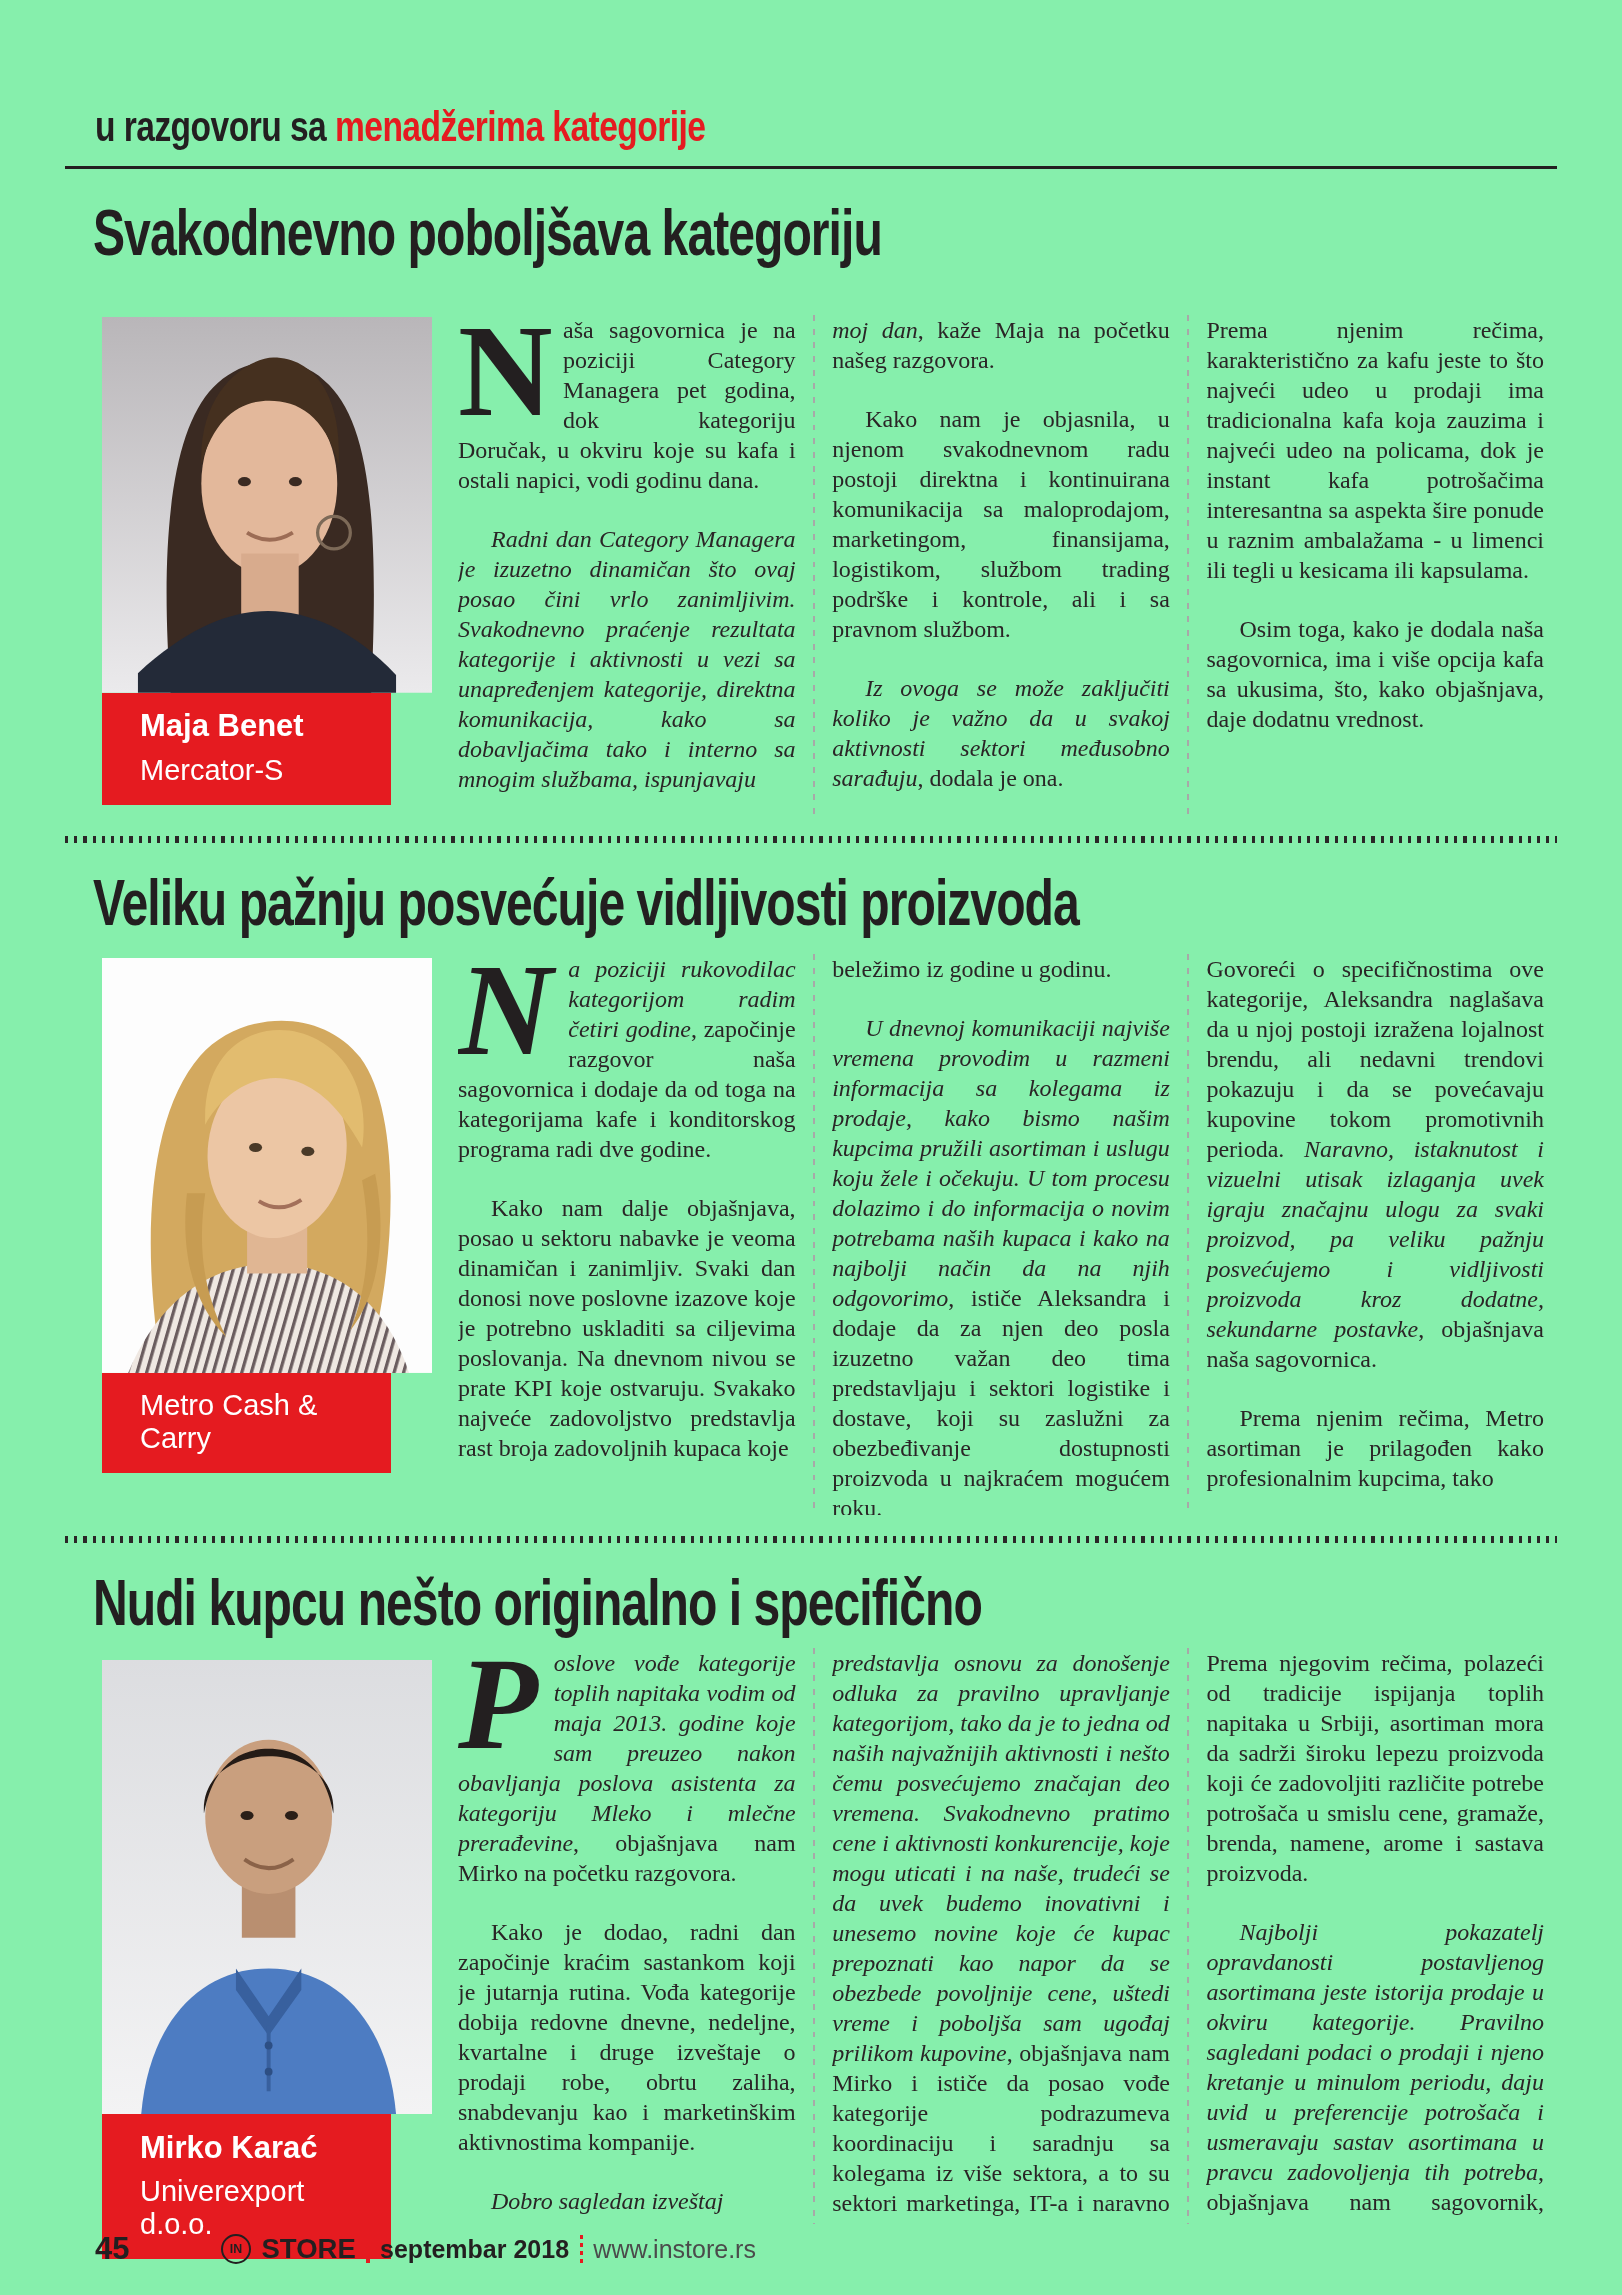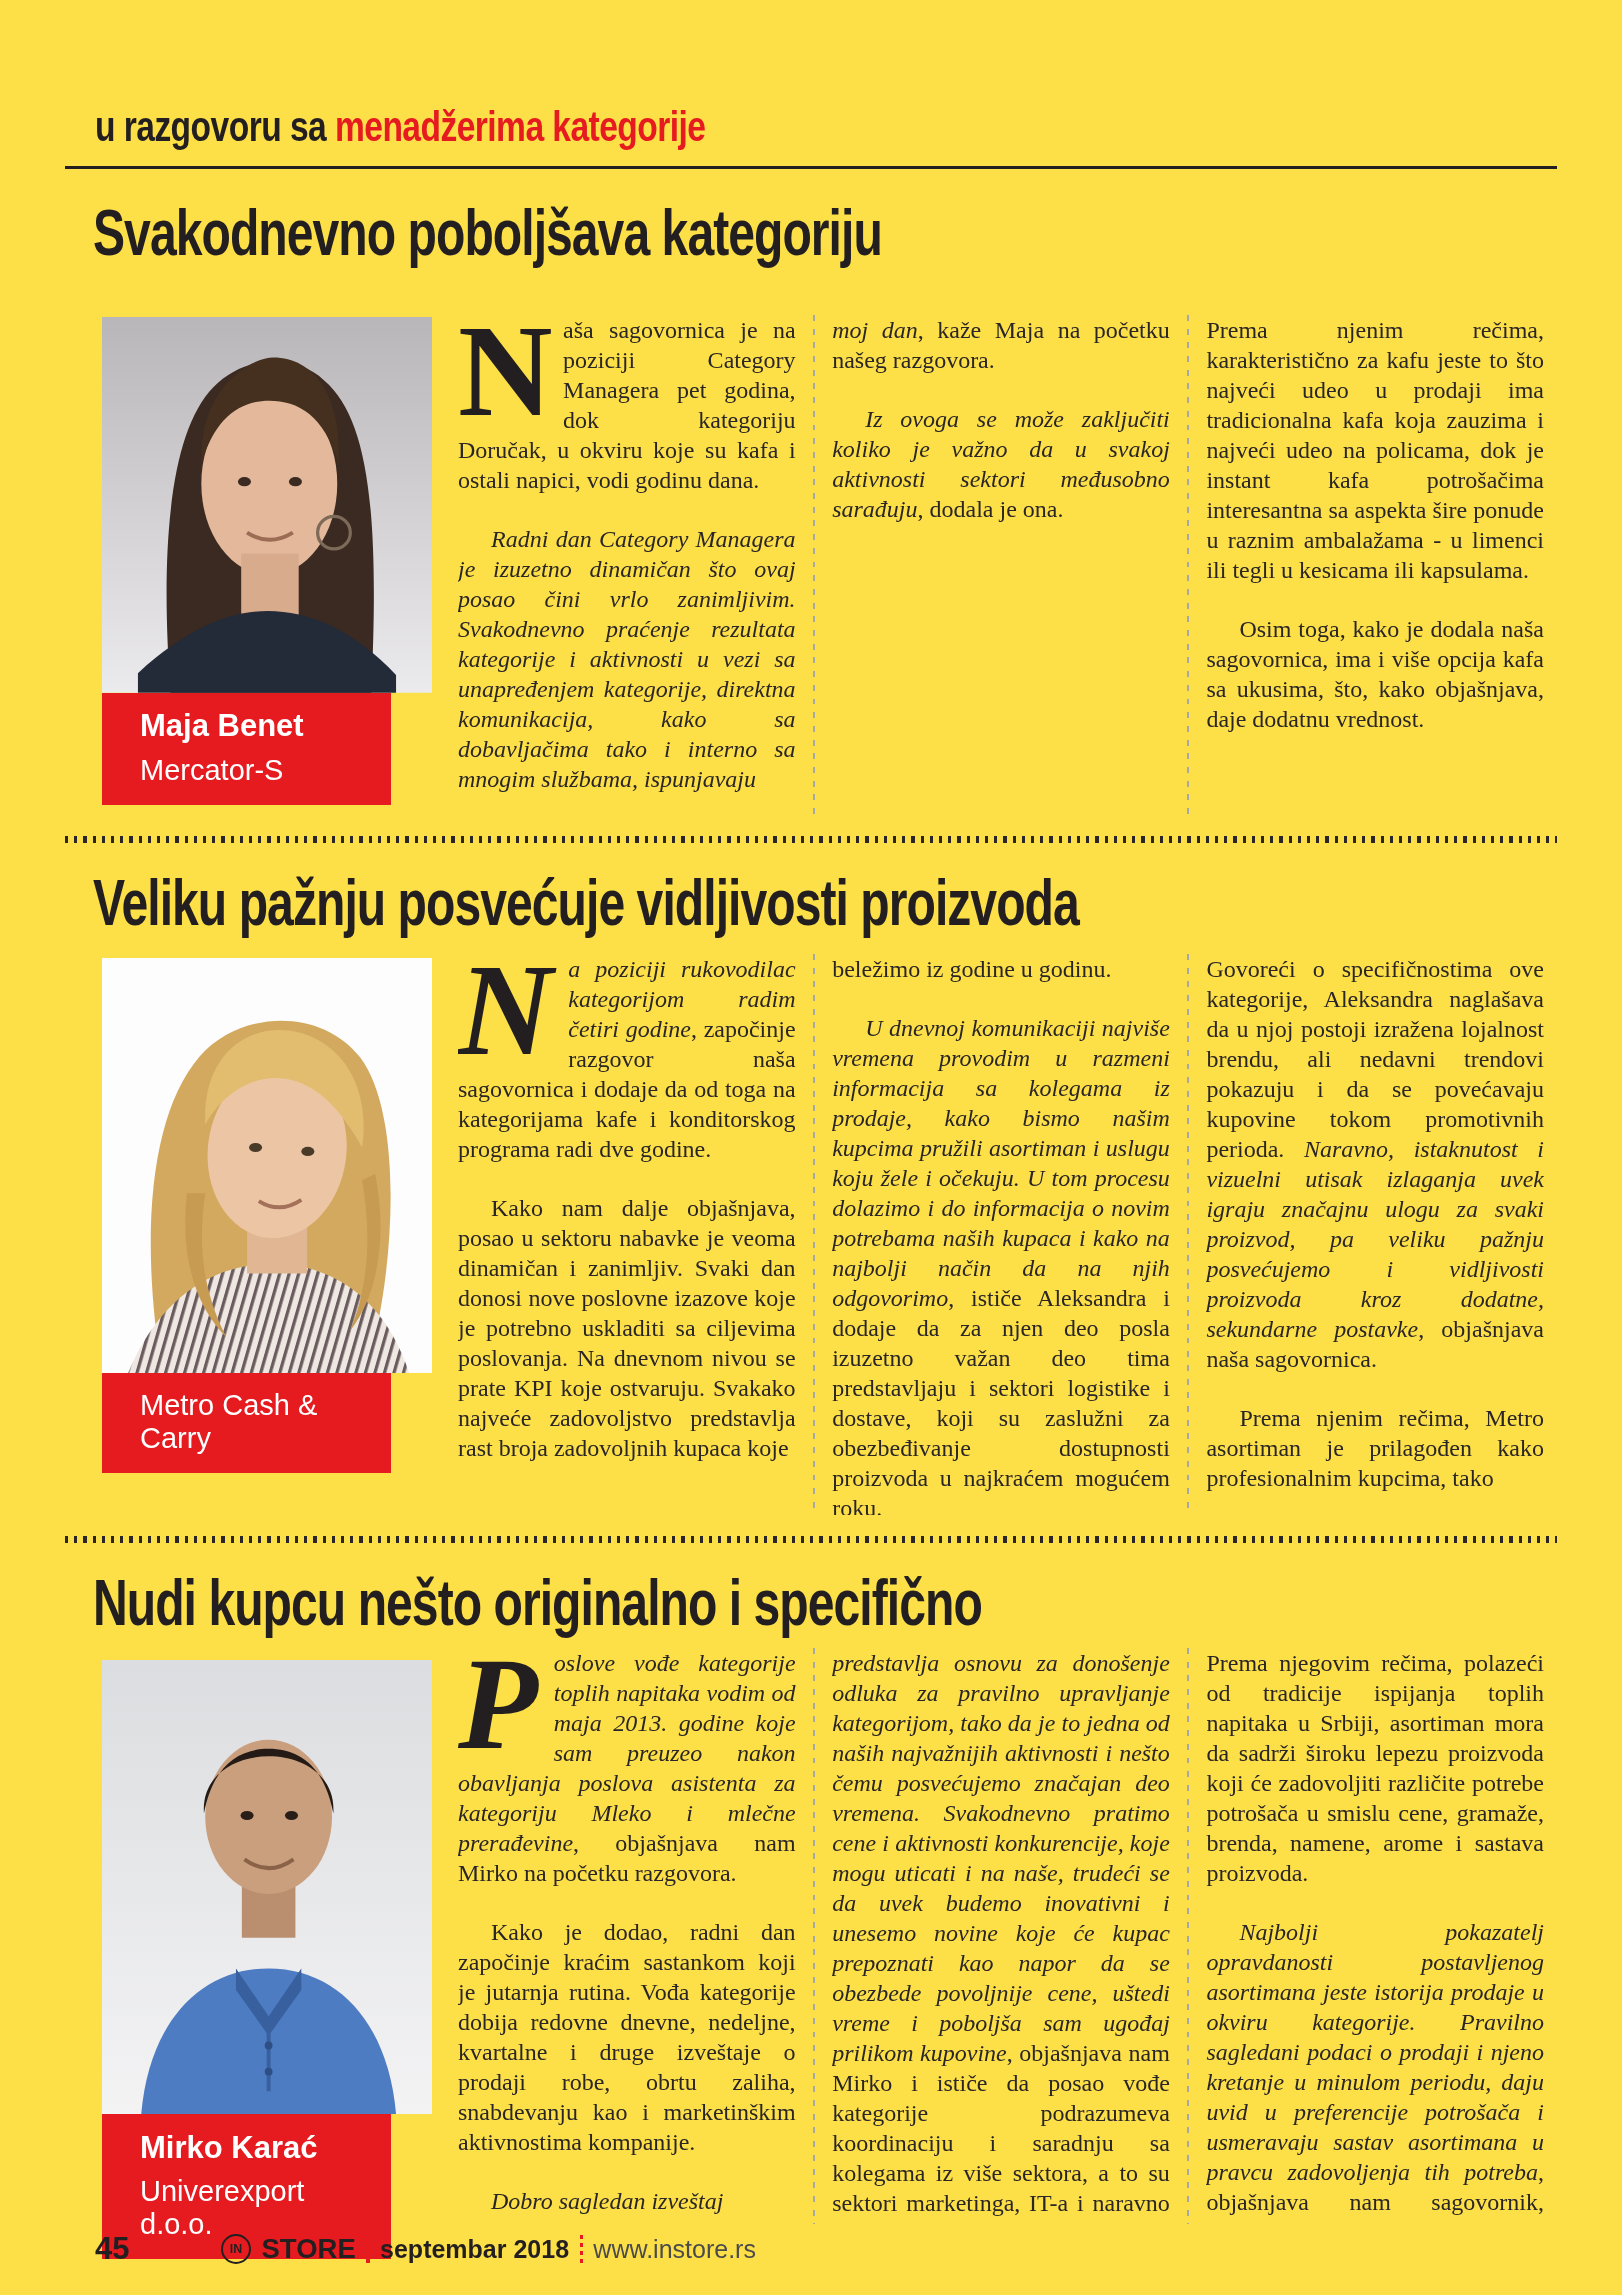--- a/index.html
+++ b/index.html
@@ -1,18 +1,18 @@
 <!DOCTYPE html>
 <html style="font-size:10.5px"><head>
 <meta charset="utf-8">
 <title>Magazine page</title>
 <style>
   html,body { margin:0; padding:0; background:#ffffff; }
   .page {
-    position:relative; width:1623px; height:2295px; background:#fde047;
+    position:relative; width:1623px; height:2295px; background:#86efac;
     font-family:"Liberation Serif", serif; color:#2a2526; overflow:hidden;
   }
 
   
   .kicker {
     position:absolute; left:95px; top:103px; margin:0;
     font-family:"Liberation Sans", sans-serif; font-weight:700; font-size:42px;
     letter-spacing:-0.7px; white-space:nowrap; color:#231f20;
     transform:scaleX(0.80); transform-origin:left top;
   }
@@ -104,20 +104,21 @@
   </figure>
 
   <div class="cols" style="top:315px; height:507px;">
     <div class="col">
       <p><span class="dropcap">N</span><span>aša sagovornica je na poziciji Category Managera pet godina, dok kategoriju Doručak, u okviru koje su kafa i ostali napici, vodi godinu dana.</span></p>
       <p class="it"><span>Radni dan Category Managera je izuzetno dinamičan što ovaj posao čini vrlo zanimljivim. Svakodnevno praćenje rezultata kategorije i aktivnosti u vezi sa unapređenjem kategorije, direktna komunikacija, kako sa dobavljačima tako i interno sa mnogim službama, ispunjavaju</span></p>
     </div>
     <div class="vsep"></div>
     <div class="col">
       <p><span class="it">moj dan</span><span>, kaže Maja na početku našeg razgovora.</span></p>
+      <p><span>Kako nam je objasnila, u njenom svakodnevnom radu postoji direktna i kontinuirana komunikacija sa maloprodajom, marketingom, finansijama, logistikom, službom trading podrške i kontrole, ali i sa pravnom službom.</span></p>
       <p><span class="it">Iz ovoga se može zaključiti koliko je važno da u svakoj aktivnosti sektori međusobno sarađuju</span><span>, dodala je ona.</span></p>
     </div>
     <div class="vsep"></div>
     <div class="col">
       <p><span>Prema njenim rečima, karakteristično za kafu jeste to što najveći udeo u prodaji ima tradicionalna kafa koja zauzima i najveći udeo na policama, dok je instant kafa potrošačima interesantna sa aspekta šire ponude u raznim ambalažama - u limenci ili tegli u kesicama ili kapsulama.</span></p>
       <p><span>Osim toga, kako je dodala naša sagovornica, ima i više opcija kafa sa ukusima, što, kako objašnjava, daje dodatnu vrednost.</span></p>
     </div>
   </div>
 
   <div class="hsep" style="top:836px;"></div>

